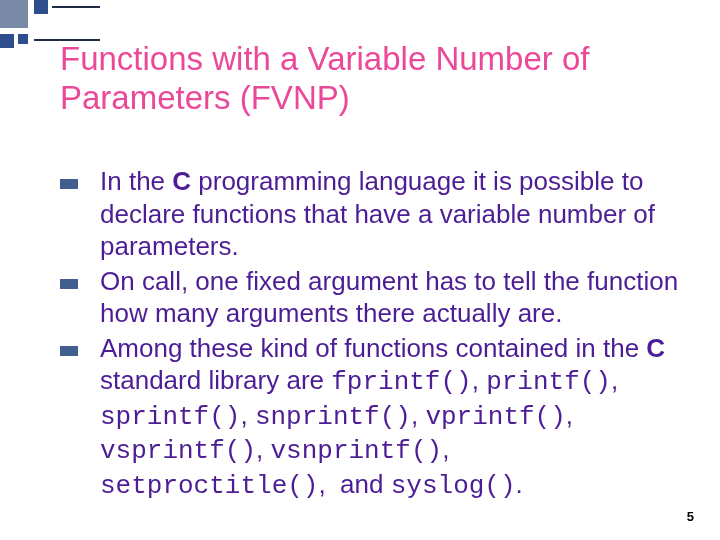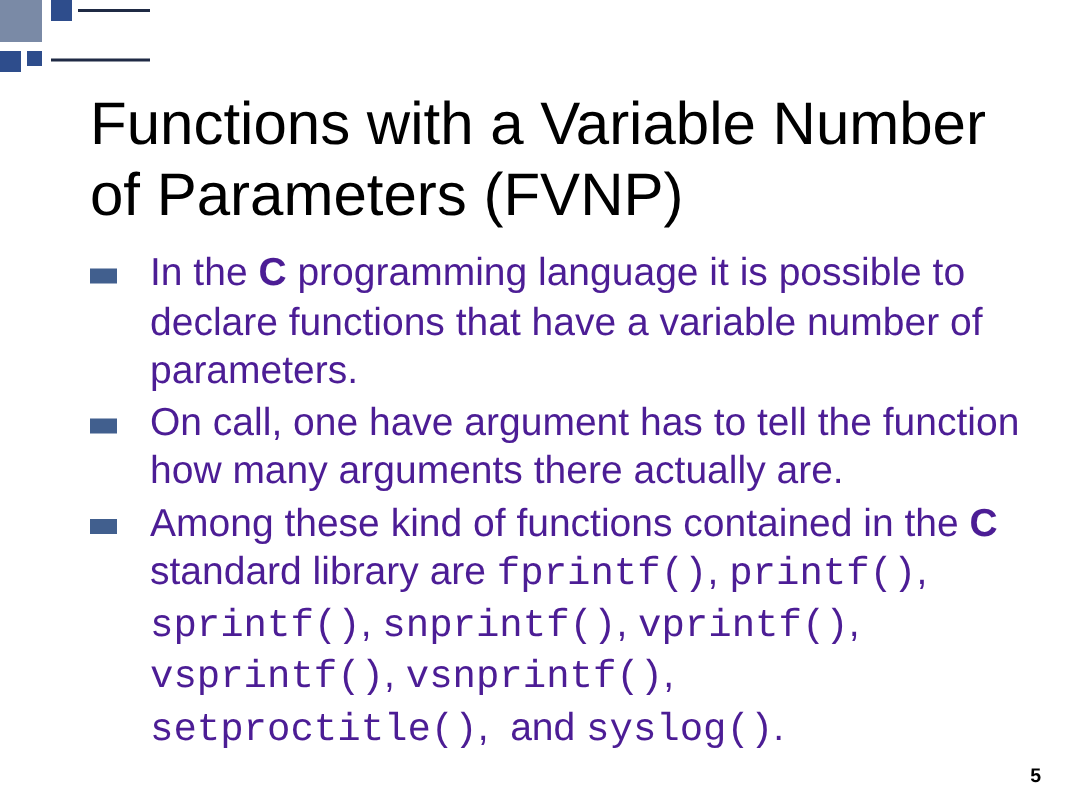--- a/index.html
+++ b/index.html
@@ -21,27 +21,27 @@
   .corner-deco {
     position: absolute;
     top: 0;
     left: 0;
     width: 100px;
     height: 50px;
   }
   .corner-deco svg { display: block; }
   .title {
     position: absolute;
-    top: 60px;
+    top: 40px;
     left: 60px;
     right: 40px;
-    font-size: 40px;
+    font-size: 33px;
     line-height: 1.18;
     font-weight: 400;
-    color: #000000;
+    color: #ec4899;
   }
   .body {
     position: absolute;
     top: 165px;
     left: 60px;
     right: 40px;
   }
   .bullet-row {
     display: flex;
     align-items: flex-start;
@@ -95,21 +95,21 @@
     <div class="bullet-row">
       <div class="bullet-mark"></div>
       <div class="bullet-text">
         <span>In the </span><span class="bold">C</span><span> programming language it is possible to declare functions that have a variable number of parameters.</span>
       </div>
     </div>
 
     <div class="bullet-row">
       <div class="bullet-mark"></div>
       <div class="bullet-text">
-        <span>On call, one have argument has to tell the function how many arguments there actually are.</span>
+        <span>On call, one fixed argument has to tell the function how many arguments there actually are.</span>
       </div>
     </div>
 
     <div class="bullet-row">
       <div class="bullet-mark"></div>
       <div class="bullet-text">
         <span>Among these kind of functions contained in the </span><span class="bold">C</span><span> standard library are </span><span class="mono">fprintf()</span><span>, </span><span class="mono">printf()</span><span>, </span><span class="mono">sprintf()</span><span>, </span><span class="mono">snprintf()</span><span>, </span><span class="mono">vprintf()</span><span>, </span><span class="mono">vsprintf()</span><span>, </span><span class="mono">vsnprintf()</span><span>, </span><span class="mono">setproctitle()</span><span>, &nbsp;</span><span>and</span><span> </span><span class="mono">syslog()</span><span>.</span>
       </div>
     </div>
 

